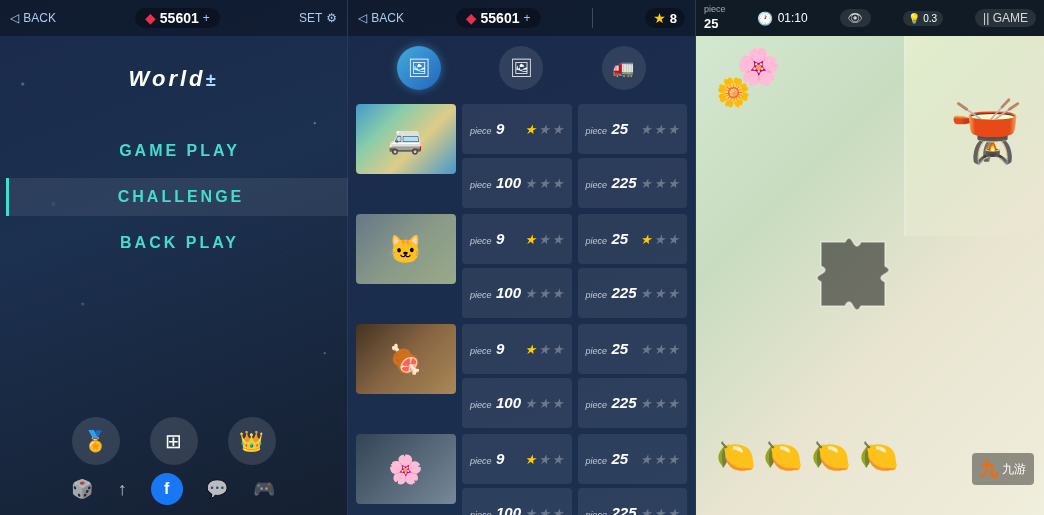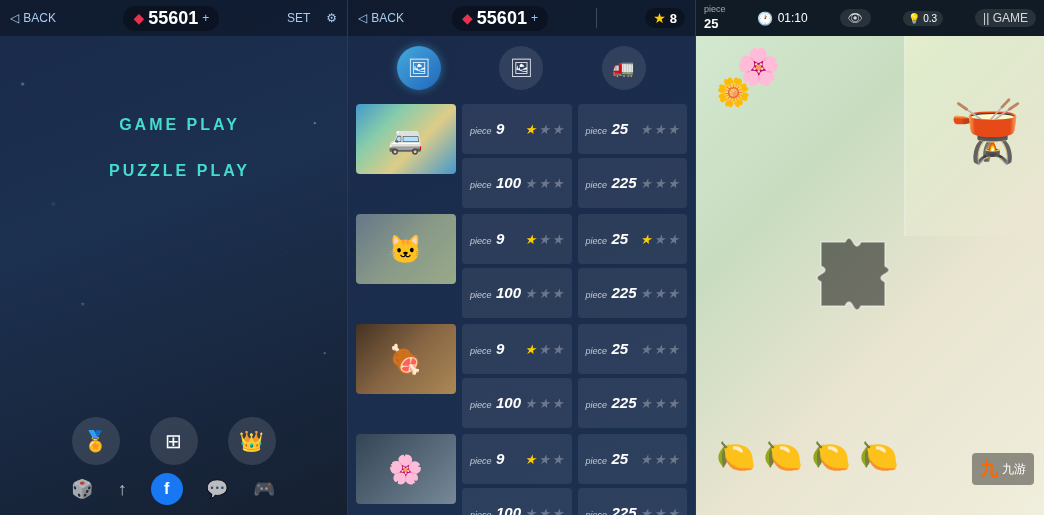--- a/index.html
+++ b/index.html
@@ -52,32 +52,32 @@
       border-radius: 12px;
     }
 
     .gem-icon {
       color: #e83050;
       font-size: 14px;
     }
 
     .score-text {
       color: white;
-      font-size: 18px;
+      font-size: 14px;
       font-weight: bold;
     }
 
     .plus-icon { color: #88ccff; font-size: 12px; }
 
     .set-btn {
       color: #aaccee;
       font-size: 12px;
       display: flex;
       align-items: center;
-      gap: 16px;
+      gap: 4px;
     }
 
     .logo-area {
       margin-top: 30px;
       text-align: center;
     }
 
     .logo-title {
       font-size: 38px;
       font-weight: 900;
@@ -552,25 +552,29 @@
       <span class="score-text">55601</span>
       <span class="plus-icon">+</span>
     </div>
     <div class="set-btn">
       <span>SET</span>
       <span>⚙</span>
     </div>
   </div>
 
   <div class="logo-area">
+    <div class="logo-world">
+      <span>World</span><span class="logo-plus">±</span>
+    </div>
   </div>
 
   <div class="menu-nav">
     <div class="menu-item">GAME PLAY</div>
-    <div class="menu-item">PUZZLE PLAY</div>
+    <div class="menu-item active">CHALLENGE</div>
+    <div class="menu-item">BACK PLAY</div>
   </div>
 
   <div class="bottom-icons">
     <div class="circle-icon">🏅</div>
     <div class="circle-icon">⊞</div>
     <div class="circle-icon">👑</div>
   </div>
 
   <div class="footer-icons">
     <span class="footer-icon">🎲</span>

